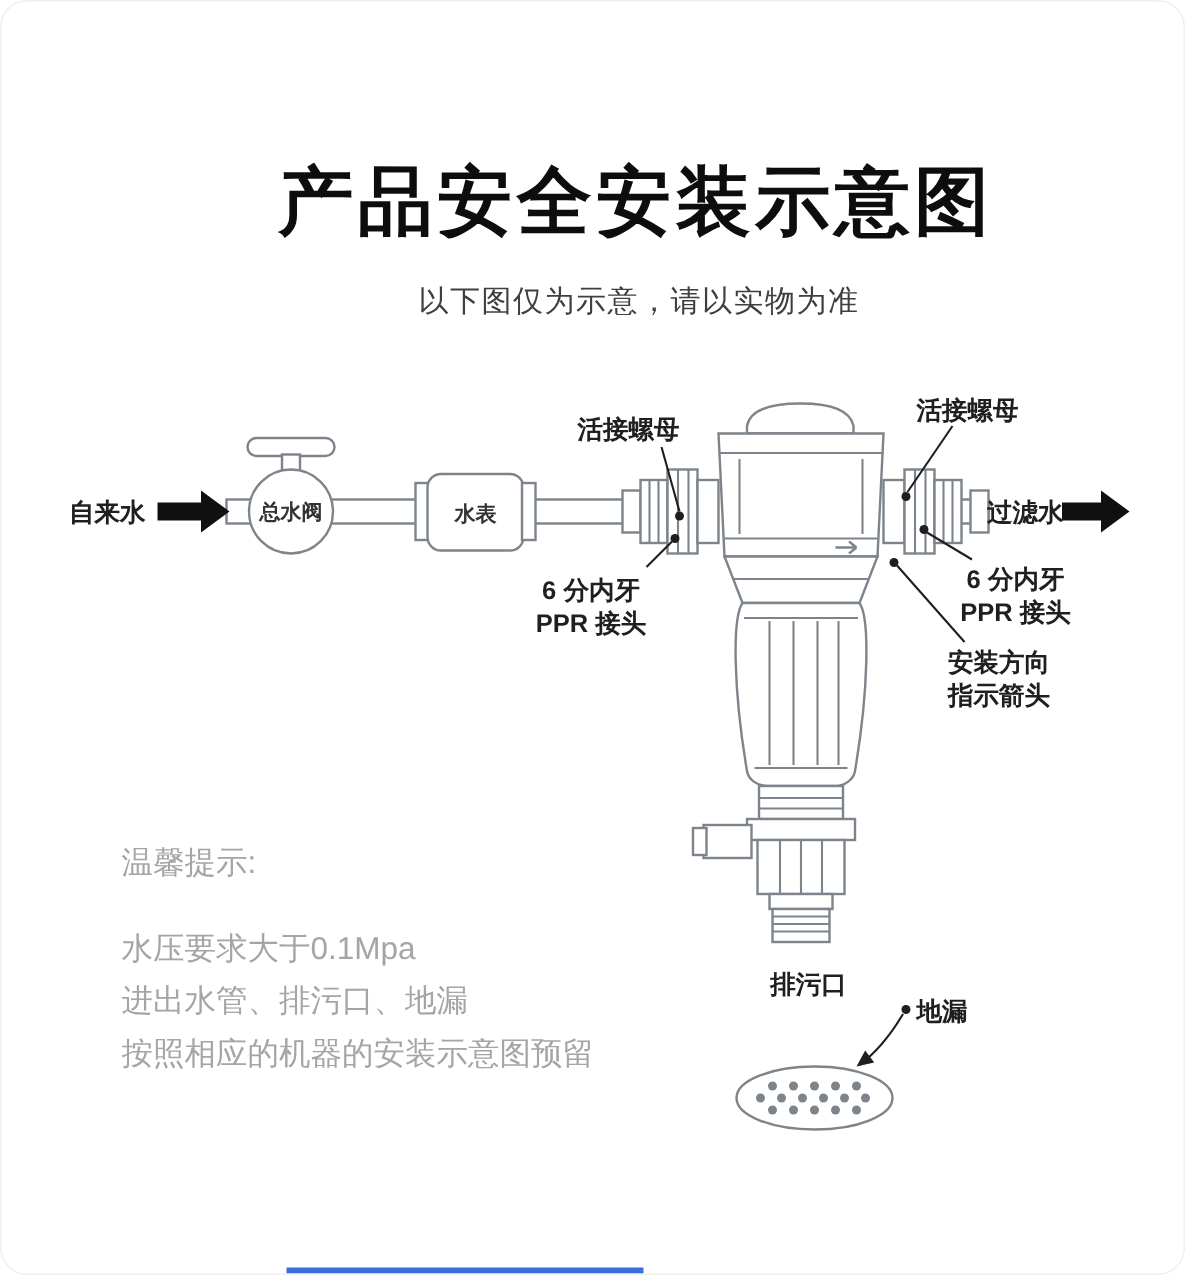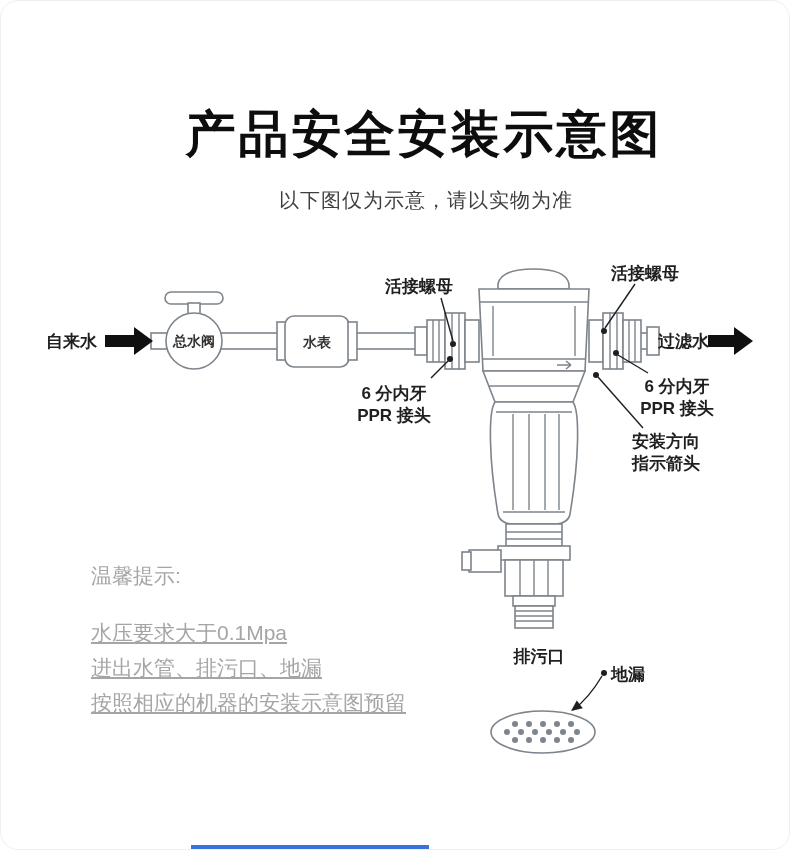--- a/index.html
+++ b/index.html
@@ -18,23 +18,23 @@
   }
   .diagram{position:absolute;top:255px;left:0;width:790px;height:530px;}
   .art rect,.art path,.art circle,.art ellipse{fill:#ffffff;stroke:#7d848b;stroke-width:1.6;}
   .art line{stroke:#7d848b;stroke-width:1.4;}
   .leaders path{fill:none;stroke:#1f1f1f;stroke-width:1.4;}
   .leaders circle{fill:#1f1f1f;stroke:none;}
   .flow polygon{fill:#101010;stroke:none;}
   .labels text{font-family:"Liberation Sans","DejaVu Sans",sans-serif;font-size:17px;font-weight:700;fill:#1f1f1f;}
   .labels text.small{font-size:14px;fill:#333333;}
   .dots circle{fill:#7d848b;stroke:none;}
-  .tips{position:absolute;left:80px;top:562px;color:#a5a5a5;margin-left:10px;}
+  .tips{position:absolute;left:80px;top:562px;color:#a5a5a5;}
   .tips-heading{font-size:21px;line-height:26px;margin-bottom:26px;}
-  .tips-line{font-size:21px;line-height:35px;text-decoration:underline;}
+  .tips-line{font-size:21px;line-height:35px;}
   .bottom-bar{position:absolute;left:190px;bottom:0;width:238px;height:4px;background:#3a6fe0;}
 </style>
 </head>
 <body>
 
 <div class="page">
 
   <h1 class="title">产品安全安装示意图</h1>
   <div class="subtitle">以下图仅为示意，请以实物为准</div>
 

